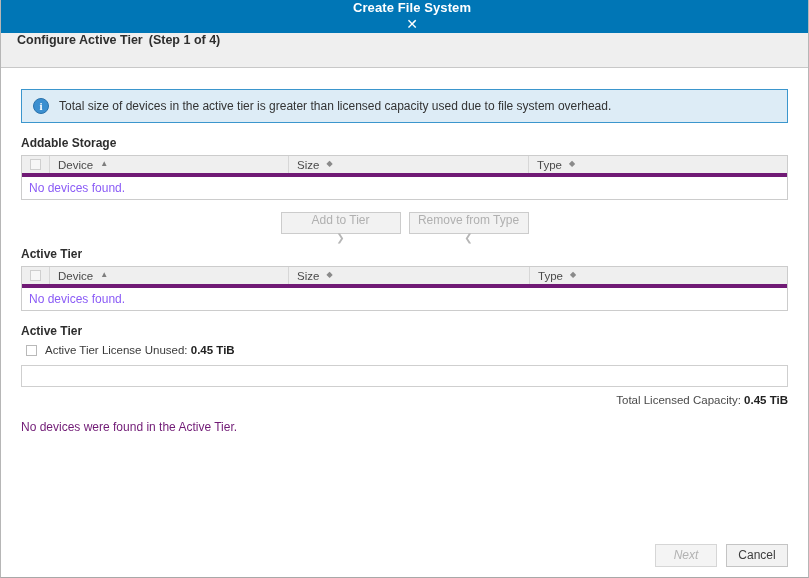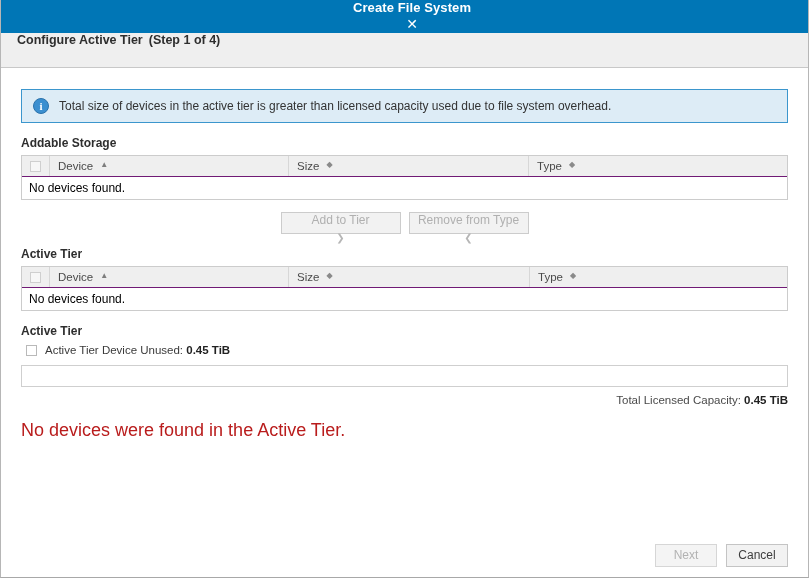--- a/index.html
+++ b/index.html
@@ -134,21 +134,21 @@
   .grid {
     width: 100%;
     border: 1px solid #cccccc;
     box-sizing: border-box;
     background: #ffffff;
   }
   .grid-head {
     display: flex;
     height: 21px;
     background: #efefef;
-    border-bottom: 1px solid #701a75;
+    border-bottom: 4px solid #701a75;
     box-sizing: border-box;
   }
   .gh {
     display: flex;
     align-items: center;
     box-sizing: border-box;
     height: 100%;
     padding-left: 8px;
     font-size: 11.5px;
     color: #4a4a4a;
@@ -183,21 +183,21 @@
     top: -1px;
   }
   .sort.asc { color: #7d7d7d; }
 
   .grid-empty {
     height: 22px;
     display: flex;
     align-items: center;
     padding-left: 7px;
     font-size: 12px;
-    color: #000000;
+    color: #8b5cf6;
     background: #ffffff;
   }
 
   
   .tier-btn-row {
     display: flex;
     justify-content: center;
     gap: 8px;
     margin-top: 12px;
     margin-bottom: 2px;
@@ -259,22 +259,22 @@
   .total-capacity {
     margin-top: 7px;
     text-align: right;
     font-size: 11.5px;
     color: #4a4a4a;
   }
   .total-capacity b { color: #222222; font-weight: bold; }
 
   .note {
     margin-top: 14px;
-    font-size: 18px;
-    color: #b91c1c;
+    font-size: 12px;
+    color: #701a75;
   }
 
   
   .footer {
     position: absolute;
     left: 0;
     right: 0;
     bottom: 0;
     height: 44px;
     display: flex;
@@ -293,20 +293,21 @@
     display: flex;
     align-items: center;
     justify-content: center;
     user-select: none;
   }
   .btn.disabled {
     color: #b2b2b2;
     border-color: #d6d6d6;
     background: #f4f4f4;
     cursor: default;
+    font-style: italic;
   }
   .btn.enabled {
     color: #3d3d3d;
     cursor: pointer;
   }
   .btn + .btn { margin-left: 9px; }
 </style>
 </head>
 <body>
 
@@ -381,21 +382,21 @@
           <span class="sort">◆</span>
         </div>
       </div>
       <div class="grid-empty">No devices found.</div>
     </div>
 
     <div class="section-label">Active Tier</div>
     <div class="legend-row">
       <span class="legend-box"></span>
       <span class="legend-text">
-        <span>Active Tier Device Unused:</span>
+        <span>Active Tier License Unused:</span>
         <b>0.45 TiB</b>
       </span>
     </div>
     <div class="capacity-bar"></div>
     <div class="total-capacity">
       <span>Total Licensed Capacity:</span>
       <b>0.45 TiB</b>
     </div>
 
     <div class="note">No devices were found in the Active Tier.</div>

